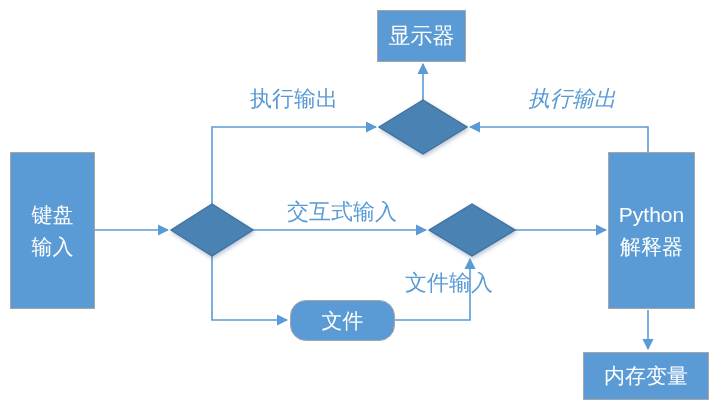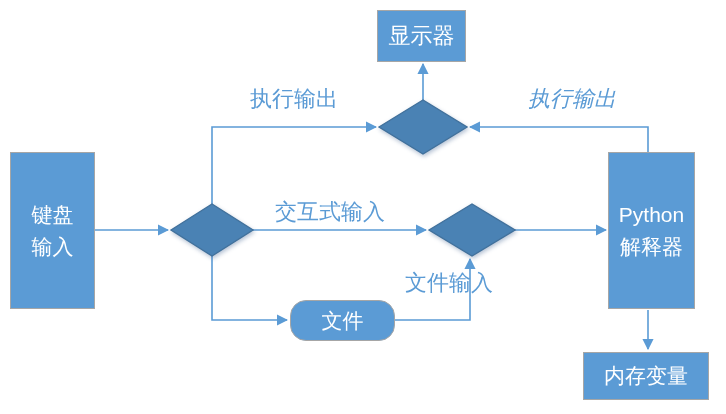--- a/index.html
+++ b/index.html
@@ -50,21 +50,21 @@
   .edge-label{
     position:absolute;
     transform:translateX(-50%);
     color:var(--label-text);
     font-size:22px;
     line-height:30px;
     white-space:nowrap;
   }
   .lbl-sync{left:294px;top:84px;}
   .lbl-exec{left:572px;top:84px;font-style:italic;}
-  .lbl-interactive{left:330px;top:197px;}
+  .lbl-interactive{left:342px;top:197px;}
   .lbl-fileinput{left:449px;top:268px;}
 </style>
 </head>
 <body>
 
 <div class="canvas">
 
   <svg class="connectors" viewBox="0 0 726 414" xmlns="http://www.w3.org/2000/svg">
     <defs>
       <marker id="arrow" viewBox="0 0 10 10" refX="9" refY="5" markerWidth="7" markerHeight="7" orient="auto-start-reverse">

